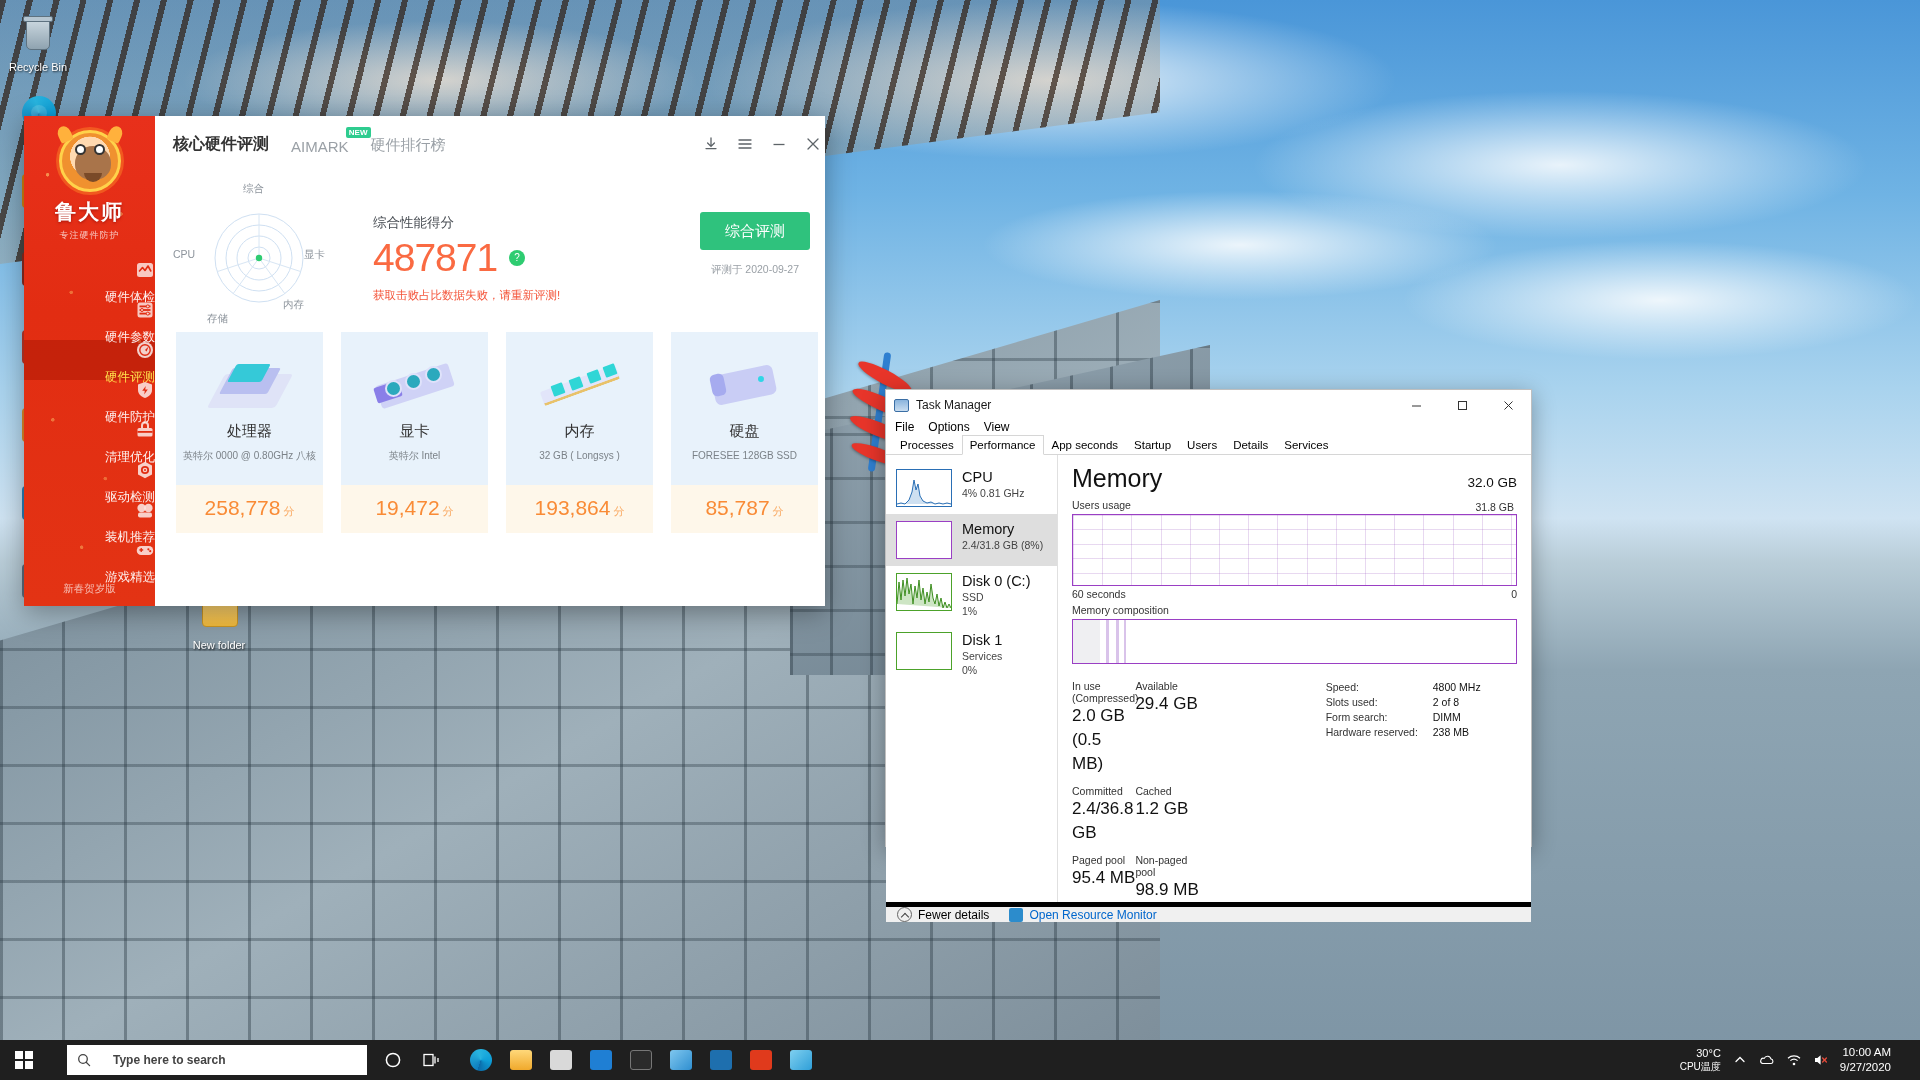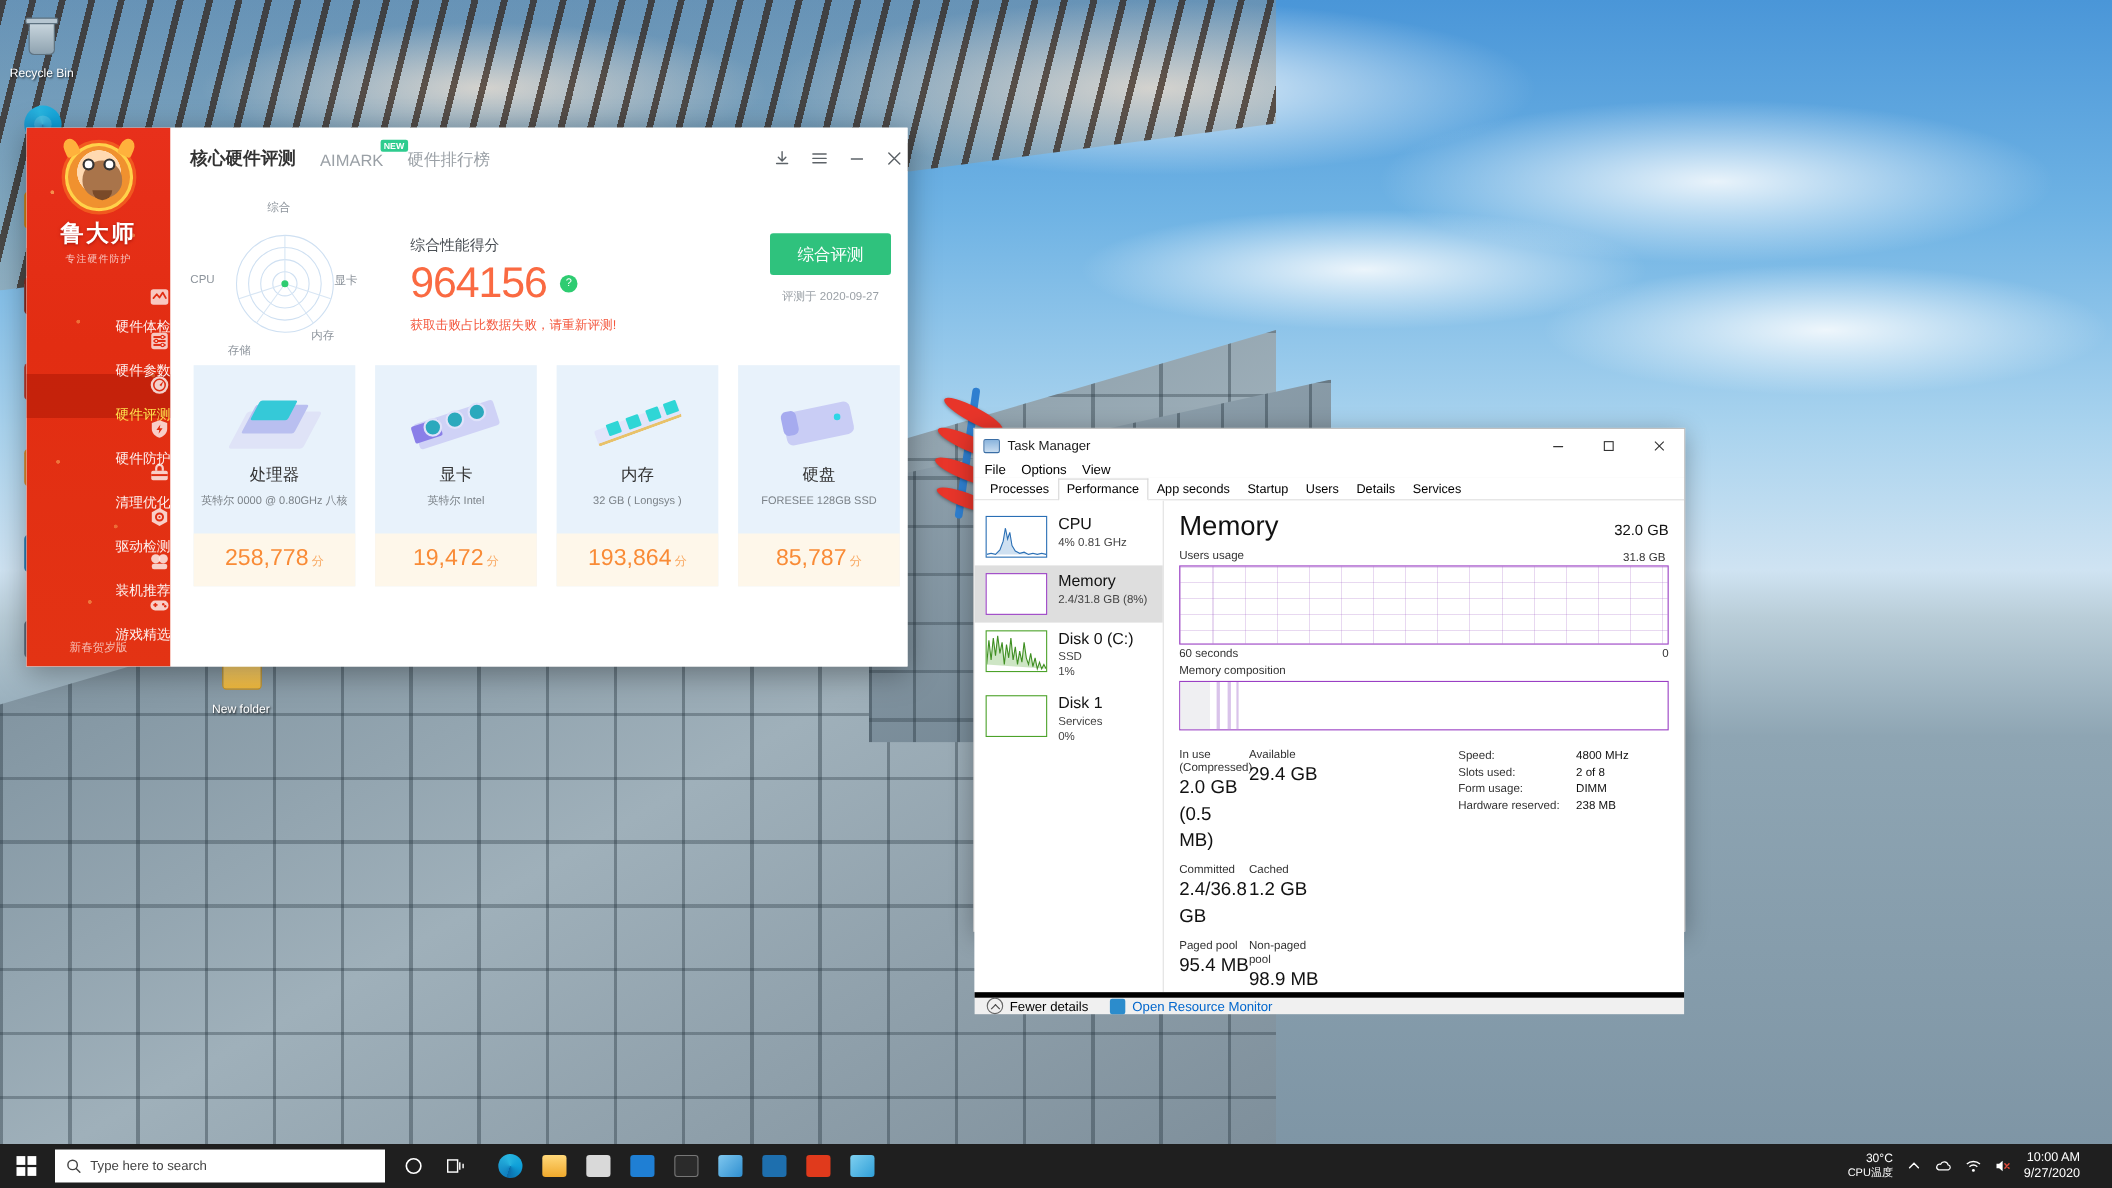--- a/index.html
+++ b/index.html
@@ -334,21 +334,21 @@
   
   #taskbar {
     position: absolute; left: 0; bottom: 0; width: 1920px; height: 40px;
     background: #1f1f1f; display: flex; align-items: center; color: #fff;
   }
   #start-btn { width: 48px; height: 40px; display:flex; align-items:center; justify-content:center; cursor:pointer;}
   .winlogo { width: 18px; height: 18px; display:grid; grid-template-columns:1fr 1fr; grid-template-rows:1fr 1fr; gap:2px;}
   .winlogo i { background:#fff; display:block; }
   #search-box {
     width: 300px; height: 30px; background: #fff; color: #333; display:flex; align-items:center;
-    gap: 8px; padding-left: 10px; margin-left: 2px; cursor: text;
+    gap: 22px; padding-left: 10px; margin-left: 19px; cursor: text; font-weight: bold;
   }
   #search-ph { font-size: 12px; color: #444; }
   .tb-btn { width: 40px; height:40px; display:flex; align-items:center; justify-content:center; cursor:pointer; }
   .tb-app { width: 40px; height:40px; display:flex; align-items:center; justify-content:center; cursor:pointer; position:relative;}
   .app-sq { width: 22px; height: 20px; border-radius: 3px; }
   #tray { margin-left: auto; display: flex; align-items: center; gap: 11px; padding-right: 10px; font-size: 11px; }
   #temp-widget { display:flex; align-items:center; gap:5px; }
   #temp-text { line-height: 13px; font-size: 11px; text-align:right; }
   #clock { text-align: right; font-size: 11.5px; line-height: 15px; cursor: pointer; }
   .tray-ic { width: 16px; height: 16px; cursor: pointer; position: relative; }
@@ -593,21 +593,21 @@
         <span class="radar-lbl" style="left:44px;top:-14px;">综合</span>
         <span class="radar-lbl" style="left:105px;top:52px;">显卡</span>
         <span class="radar-lbl" style="left:84px;top:102px;">内存</span>
         <span class="radar-lbl" style="left:8px;top:116px;">存储</span>
         <span class="radar-lbl" style="left:-26px;top:52px;">CPU</span>
       </div>
 
       <div id="score-block">
         <div id="score-label">综合性能得分</div>
         <div id="score-row">
-          <div id="score-value">964156</div>
+          <div id="score-value">487871</div>
           <div id="score-help">?</div>
         </div>
         <div id="score-warn">获取击败占比数据失败，请重新评测!</div>
       </div>
 
       <div id="cta-block">
         <button id="cta-btn">综合评测</button>
         <div id="cta-date">评测于 2020-09-27</div>
       </div>
 
@@ -823,21 +823,21 @@
         <div id="tm-right-stats">
           <div class="kv-row">
             <span class="k">Speed:</span>
             <span class="v">4800 MHz</span>
           </div>
           <div class="kv-row">
             <span class="k">Slots used:</span>
             <span class="v">2 of 8</span>
           </div>
           <div class="kv-row">
-            <span class="k">Form usage:</span>
+            <span class="k">Form search:</span>
             <span class="v">DIMM</span>
           </div>
           <div class="kv-row">
             <span class="k">Hardware reserved:</span>
             <span class="v">238 MB</span>
           </div>
         </div>
       </div>
     </div>
   </div>

